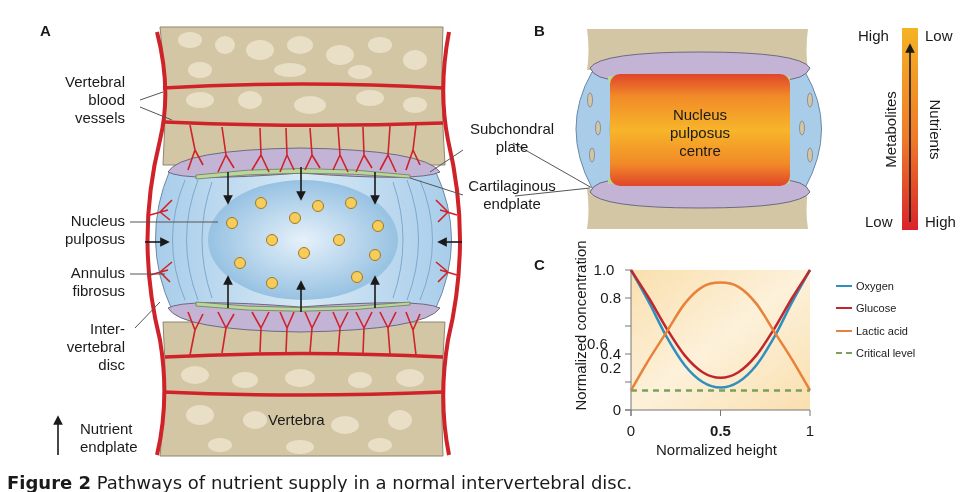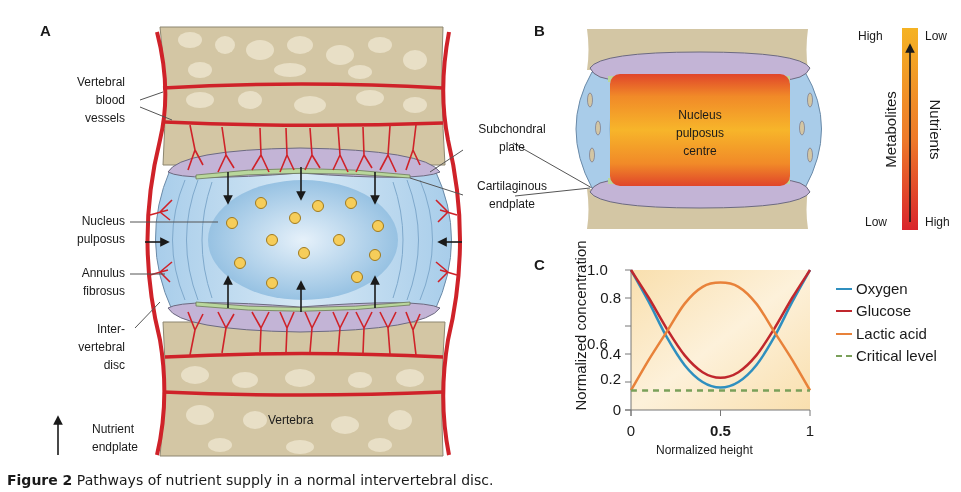--- a/index.html
+++ b/index.html
@@ -1,27 +1,27 @@
 <!DOCTYPE html>
 <html><head>
 <meta charset="utf-8">
 <style>
   html, body { margin:0; padding:0; background:#ffffff; }
   body { width:961px; height:492px; position:relative; overflow:hidden; font-family:"Liberation Sans", sans-serif; color:#1a1a1a; }
-  .lbl { position:absolute; font-size:12px; line-height:18px; color:#1a1a1a; }
+  .lbl { position:absolute; font-size:15px; line-height:18px; color:#1a1a1a; }
   .r { text-align:right; }
   .c { text-align:center; }
   .panel-letter { position:absolute; font-weight:bold; font-size:15px; }
   svg { position:absolute; left:0; top:0; }
-  .caption { position:absolute; left:7px; top:472px; font-size:14px; font-family:"DejaVu Sans", sans-serif; }
+  .caption { position:absolute; left:7px; top:472px; font-size:18px; font-family:"DejaVu Sans", sans-serif; }
   .caption b { font-weight:bold; }
   .vtext { position:absolute; transform-origin:center center; transform:rotate(-90deg); white-space:nowrap; font-size:15px; }
   .vtext2 { position:absolute; transform-origin:center center; transform:rotate(90deg); white-space:nowrap; font-size:15px; }
   .tick { position:absolute; font-size:15px; }
-  .legend-row { position:absolute; left:836px; font-size:15px; display:flex; align-items:center; }
+  .legend-row { position:absolute; left:836px; font-size:11px; display:flex; align-items:center; }
   .legend-sw { width:16px; height:0; margin-right:4px; border-top:2.5px solid; }
 </style>
 </head>
 <body>
 
 <div class="panel-letter" style="left:40px;top:22px;">A</div>
 
 <svg width="961" height="492">
   <defs>
     <radialGradient id="npGrad" cx="50%" cy="50%" r="55%">
@@ -239,21 +239,21 @@
 </div>
 <div class="lbl r" style="left:40px;top:264px;width:85px;">
   <div>Annulus</div>
   <div>fibrosus</div>
 </div>
 <div class="lbl r" style="left:40px;top:320px;width:85px;">
   <div>Inter-</div>
   <div>vertebral</div>
   <div>disc</div>
 </div>
-<div class="lbl" style="left:92px;top:420px;">
+<div class="lbl" style="left:80px;top:420px;">
   <div>Nutrient</div>
   <div>endplate</div>
 </div>
 <div class="lbl" style="left:268px;top:411px;">Vertebra</div>
 <div class="lbl c" style="left:462px;top:120px;width:100px;">
   <div>Subchondral</div>
   <div>plate</div>
 </div>
 <div class="lbl c" style="left:462px;top:177px;width:100px;">
   <div>Cartilaginous</div>
@@ -271,25 +271,25 @@
 <div class="lbl" style="left:865px;top:213px;">Low</div>
 <div class="lbl" style="left:925px;top:213px;">High</div>
 <div class="vtext" style="left:845px;top:121px;width:90px;text-align:center;">Metabolites</div>
 <div class="vtext2" style="left:895px;top:121px;width:80px;text-align:center;">Nutrients</div>
 
 <div class="panel-letter" style="left:534px;top:256px;">C</div>
 <div class="vtext" style="left:510px;top:332px;width:140px;text-align:center;line-height:17px;">Normalized concentration</div>
 <div class="lbl" style="left:656px;top:441px;">Normalized height</div>
 <div id="tick-labels">
     <div class="tick" style="left: 587px; width: 34px; text-align: right; top: 401px;">0</div>
-    <div class="tick" style="left: 587px; width: 34px; text-align: right; top: 370px;">0.2</div>
+    <div class="tick" style="left: 587px; width: 34px; text-align: right; top: 359px;">0.2</div>
     <div class="tick" style="left: 587px; width: 34px; text-align: right; top: 345px;">0.4</div>
     <div class="tick" style="left: 587px; width: 34px; text-align: left; top: 335px;">0.6</div>
     <div class="tick" style="left: 587px; width: 34px; text-align: right; top: 289px;">0.8</div>
-    <div class="tick" style="left: 587px; width: 34px; text-align: left; top: 261px;">1.0</div>
+    <div class="tick" style="left: 587px; width: 34px; text-align: center; top: 261px;">1.0</div>
     <div class="tick" style="left: 611px; width: 40px; text-align: center; top: 422px;">0</div>
     <div class="tick" style="left: 700.5px; width: 40px; text-align: center; top: 422px; font-weight: bold;">0.5</div>
     <div class="tick" style="left: 790px; width: 40px; text-align: center; top: 422px;">1</div>
   </div>
 
 <div class="legend-row" style="top:280px;">
   <span class="legend-sw" style="border-color:#2f8fbf"></span>
   <span>Oxygen</span>
 </div>
 <div class="legend-row" style="top:302px;">

